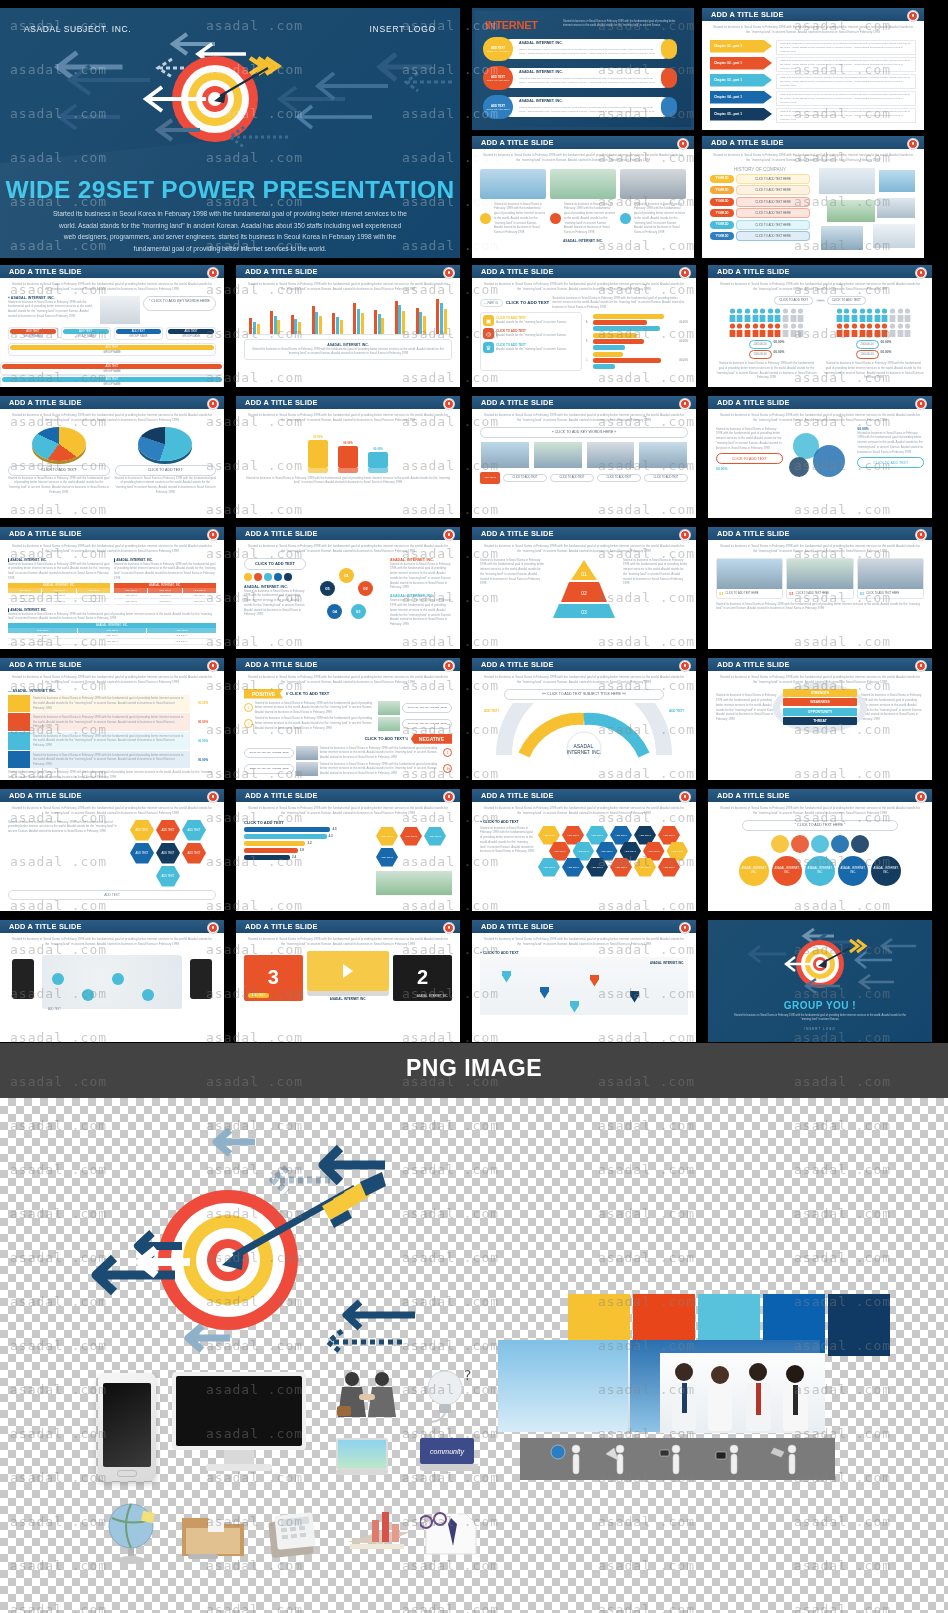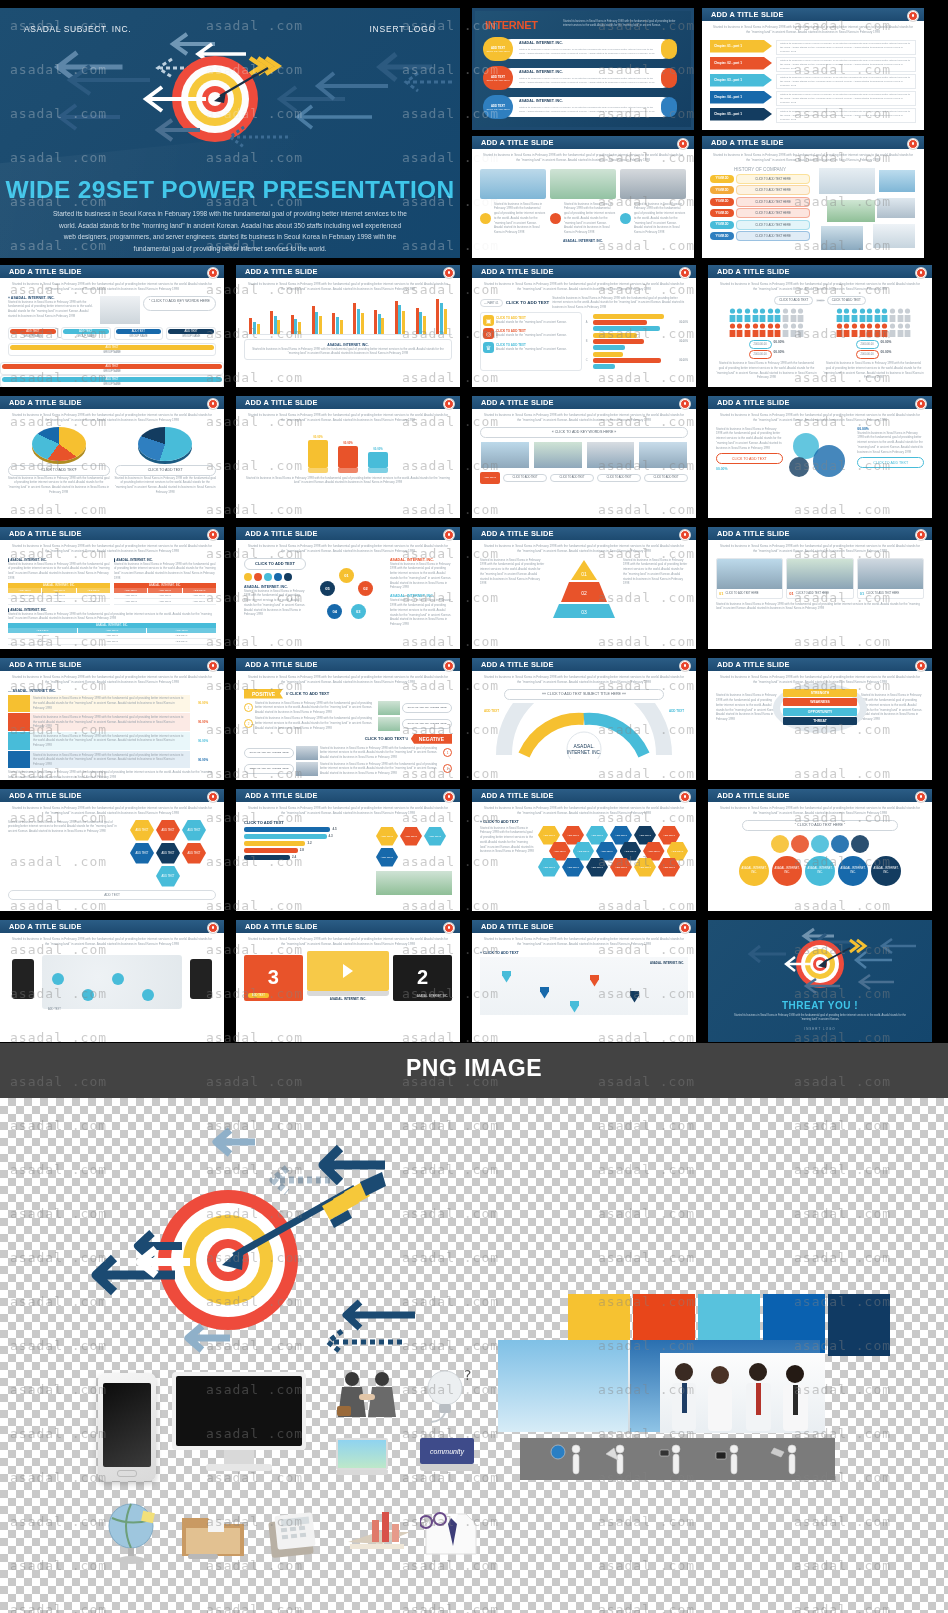--- a/index.html
+++ b/index.html
@@ -1430,21 +1430,21 @@
             <g stroke="#3f6e95" stroke-width="2.6" fill="none">
             <path d="M208 26 L176 26 M184 19 L174 26 L184 33"></path>
           </g>
             <g stroke="#496f91" stroke-width="2.6" fill="none">
             <path d="M132 66 L100 66 M108 59 L98 66 L108 73"></path>
           </g>
             <g stroke="#496f91" stroke-width="2.6" fill="none">
             <path d="M186 62 L154 62 M162 55 L152 62 L162 69"></path>
           </g>
         </svg>
-          <div style="text-align:center;color:#3fc6ea;font-size:10px;font-weight:bold;letter-spacing:.5px;">THREAT YOU !</div>
+          <div style="text-align:center;color:#3fc6ea;font-size:10px;font-weight:bold;letter-spacing:.5px;">GROUP YOU !</div>
           <div style="margin:3px 22px 0;text-align:center;color:#b9cbd9;font-size:2.6px;line-height:1.7;">Started its business in Seoul Korea  in February 1998 with the fundamental goal of providing better internet services to the world. Asadal stands for the "morning land" in ancient Korean.</div>
           <div style="text-align:center;color:#8fa9bd;font-size:3px;margin-top:4px;letter-spacing:1px;">INSERT LOGO</div></div>
     </div>
 
   <div class="png-band">
     <span>PNG IMAGE</span>
   </div>
 
   <div class="checker">
 

